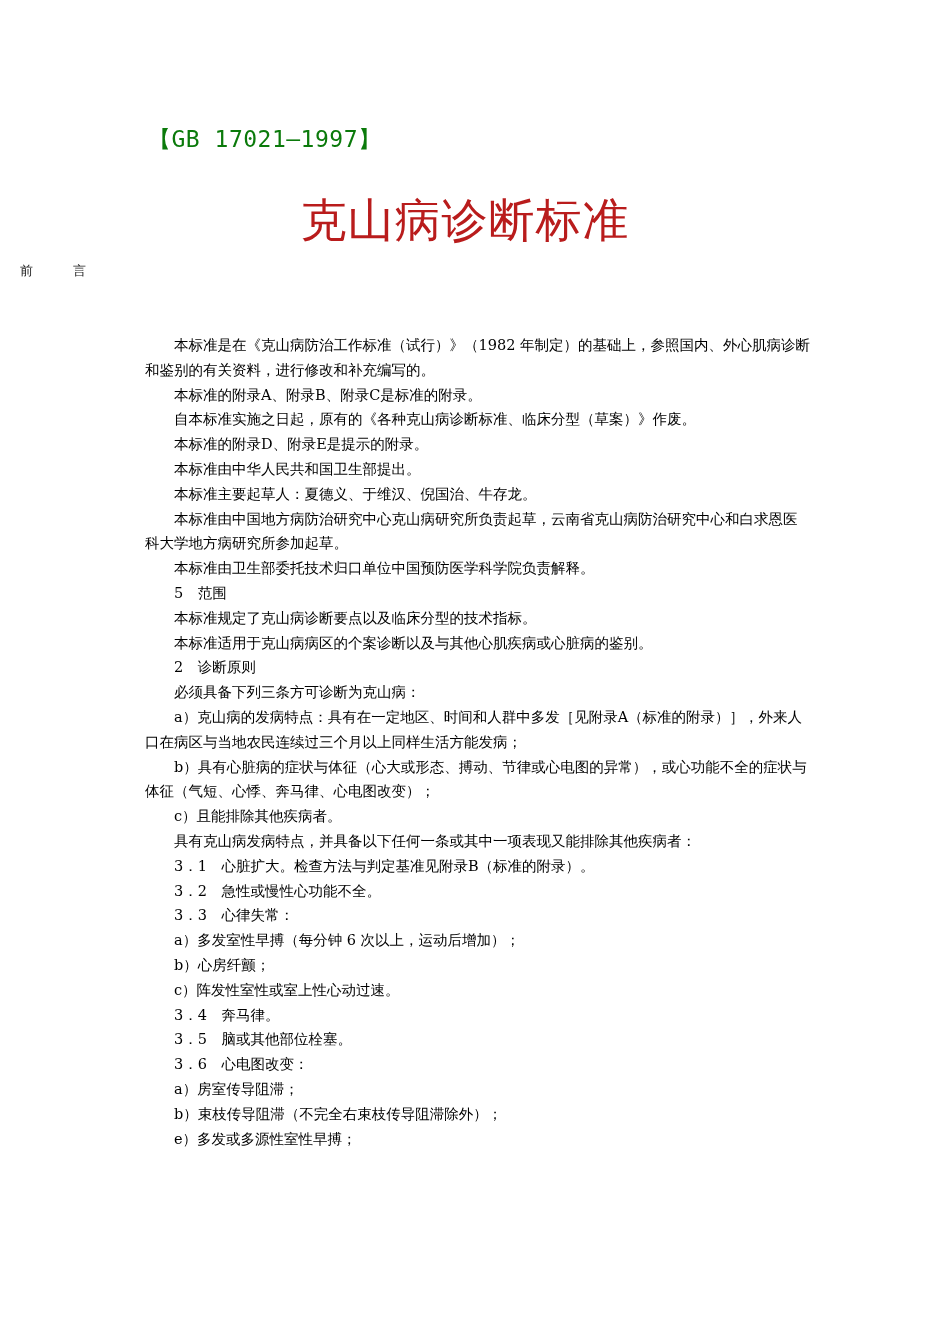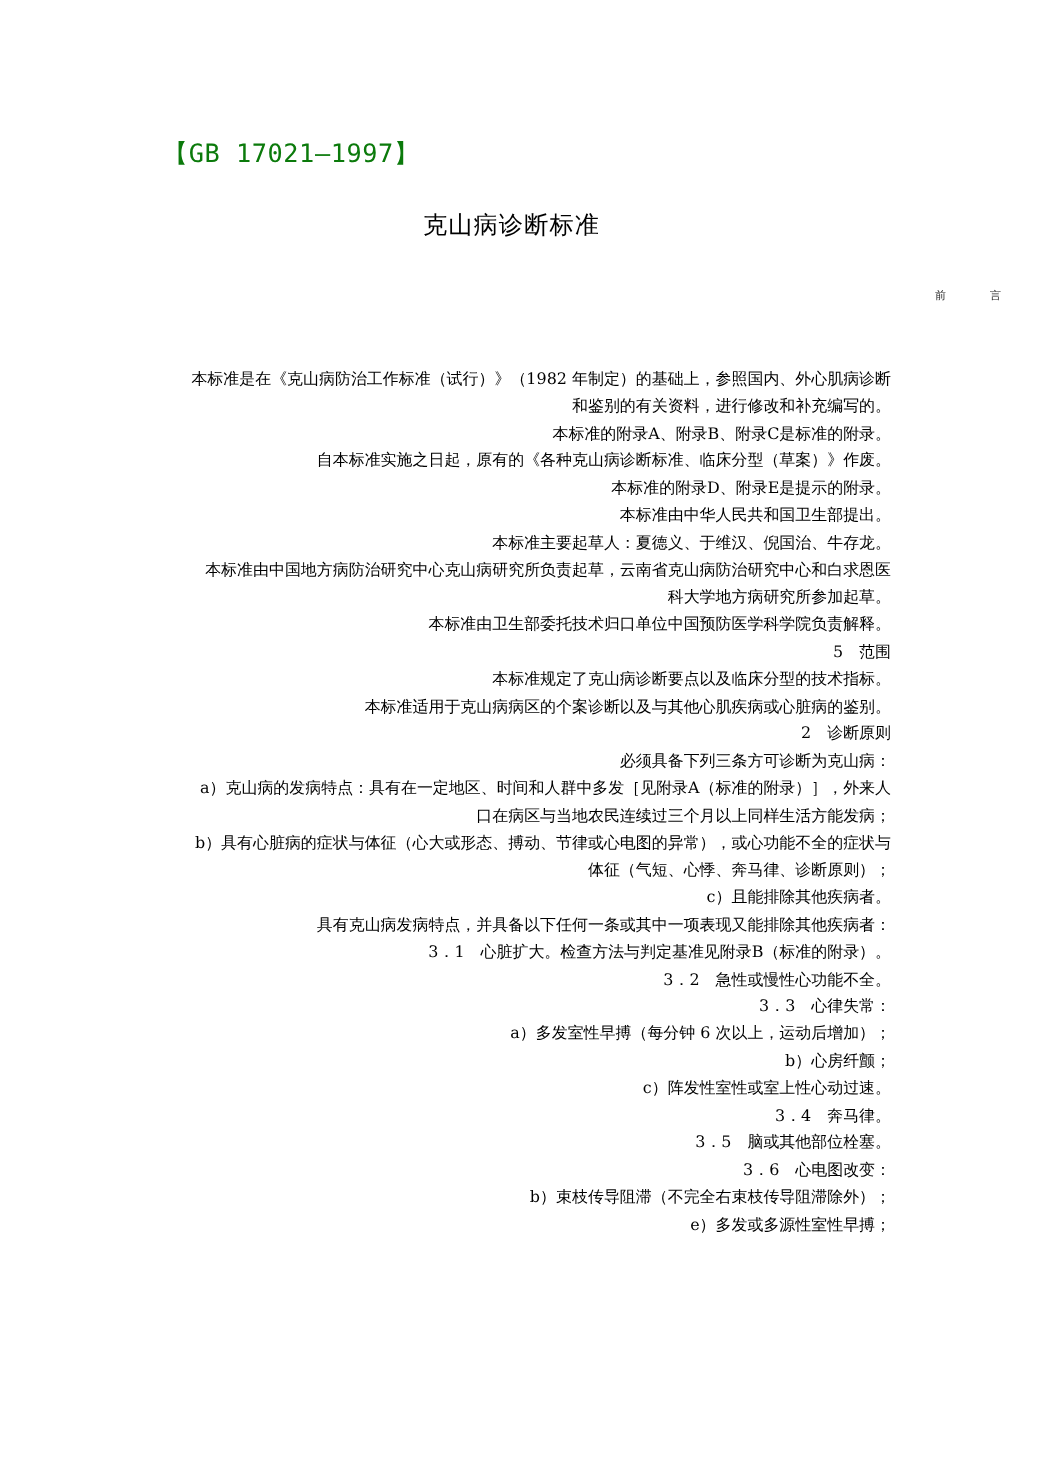--- a/index.html
+++ b/index.html
@@ -2,24 +2,24 @@
 <html><head>
   <meta charset="utf-8">
   <style>
     html, body { margin: 0; padding: 0; background: #ffffff; }
     body { width: 950px; height: 1344px; position: relative; overflow: hidden;
            font-family: "DejaVu Serif", "Liberation Serif", serif; color: #000; }
     .page { position: absolute; left: 0; top: 0; width: 942px; height: 1344px; }
     .std-code { position: absolute; left: 148px; top: 124px; font-family: "DejaVu Sans Mono", "Liberation Mono", monospace;
                 font-size: 23px; color: #0b7a0b; letter-spacing: 0.5px; }
     .title { position: absolute; left: 0; width: 930px; top: 190px; text-align: center;
-             font-family: "DejaVu Sans", "Liberation Sans", sans-serif; font-size: 22px; color: #000000; letter-spacing: 1px; }
-    .foreword { position: absolute; left: 0; width: 930px; top: 262px; text-align: right; font-size: 10px; color: #222; }
+             font-family: "DejaVu Sans", "Liberation Sans", sans-serif; font-size: 46px; color: #b91c1c; letter-spacing: 1px; }
+    .foreword { position: absolute; left: 0; width: 930px; top: 262px; text-align: left; font-size: 13px; color: #222; }
     .foreword span { margin: 0 20px; }
-    .body { position: absolute; left: 145px; top: 333px; width: 665px; font-size: 14.5px; line-height: 24.8px; text-align: right; }
+    .body { position: absolute; left: 145px; top: 333px; width: 665px; font-size: 14.5px; line-height: 24.8px; }
     .p { text-indent: 2em; margin: 0; }
   </style>
 </head>
 <body>
 
 <div class="page">
   <div class="std-code">【GB 17021—1997】</div>
   <div class="title">克山病诊断标准</div>
   <div class="foreword">
     <span>前</span><span>言</span>
@@ -33,28 +33,29 @@
     <p class="p">本标准由中华人民共和国卫生部提出。</p>
     <p class="p">本标准主要起草人：夏德义、于维汉、倪国治、牛存龙。</p>
     <p class="p">本标准由中国地方病防治研究中心克山病研究所负责起草，云南省克山病防治研究中心和白求恩医科大学地方病研究所参加起草。</p>
     <p class="p">本标准由卫生部委托技术归口单位中国预防医学科学院负责解释。</p>
     <p class="p">5　范围</p>
     <p class="p">本标准规定了克山病诊断要点以及临床分型的技术指标。</p>
     <p class="p">本标准适用于克山病病区的个案诊断以及与其他心肌疾病或心脏病的鉴别。</p>
     <p class="p">2　诊断原则</p>
     <p class="p">必须具备下列三条方可诊断为克山病：</p>
     <p class="p">a）克山病的发病特点：具有在一定地区、时间和人群中多发［见附录A（标准的附录）］，外来人口在病区与当地农民连续过三个月以上同样生活方能发病；</p>
-    <p class="p">b）具有心脏病的症状与体征（心大或形态、搏动、节律或心电图的异常），或心功能不全的症状与体征（气短、心悸、奔马律、诊断原则）；</p>
+    <p class="p">b）具有心脏病的症状与体征（心大或形态、搏动、节律或心电图的异常），或心功能不全的症状与体征（气短、心悸、奔马律、心电图改变）；</p>
     <p class="p">c）且能排除其他疾病者。</p>
     <p class="p">具有克山病发病特点，并具备以下任何一条或其中一项表现又能排除其他疾病者：</p>
     <p class="p">3．1　心脏扩大。检查方法与判定基准见附录B（标准的附录）。</p>
     <p class="p">3．2　急性或慢性心功能不全。</p>
     <p class="p">3．3　心律失常：</p>
     <p class="p">a）多发室性早搏（每分钟 6 次以上，运动后增加）；</p>
     <p class="p">b）心房纤颤；</p>
     <p class="p">c）阵发性室性或室上性心动过速。</p>
     <p class="p">3．4　奔马律。</p>
     <p class="p">3．5　脑或其他部位栓塞。</p>
     <p class="p">3．6　心电图改变：</p>
+    <p class="p">a）房室传导阻滞；</p>
     <p class="p">b）束枝传导阻滞（不完全右束枝传导阻滞除外）；</p>
     <p class="p">e）多发或多源性室性早搏；</p>
   </div>
 </div>
 
 </body></html>

